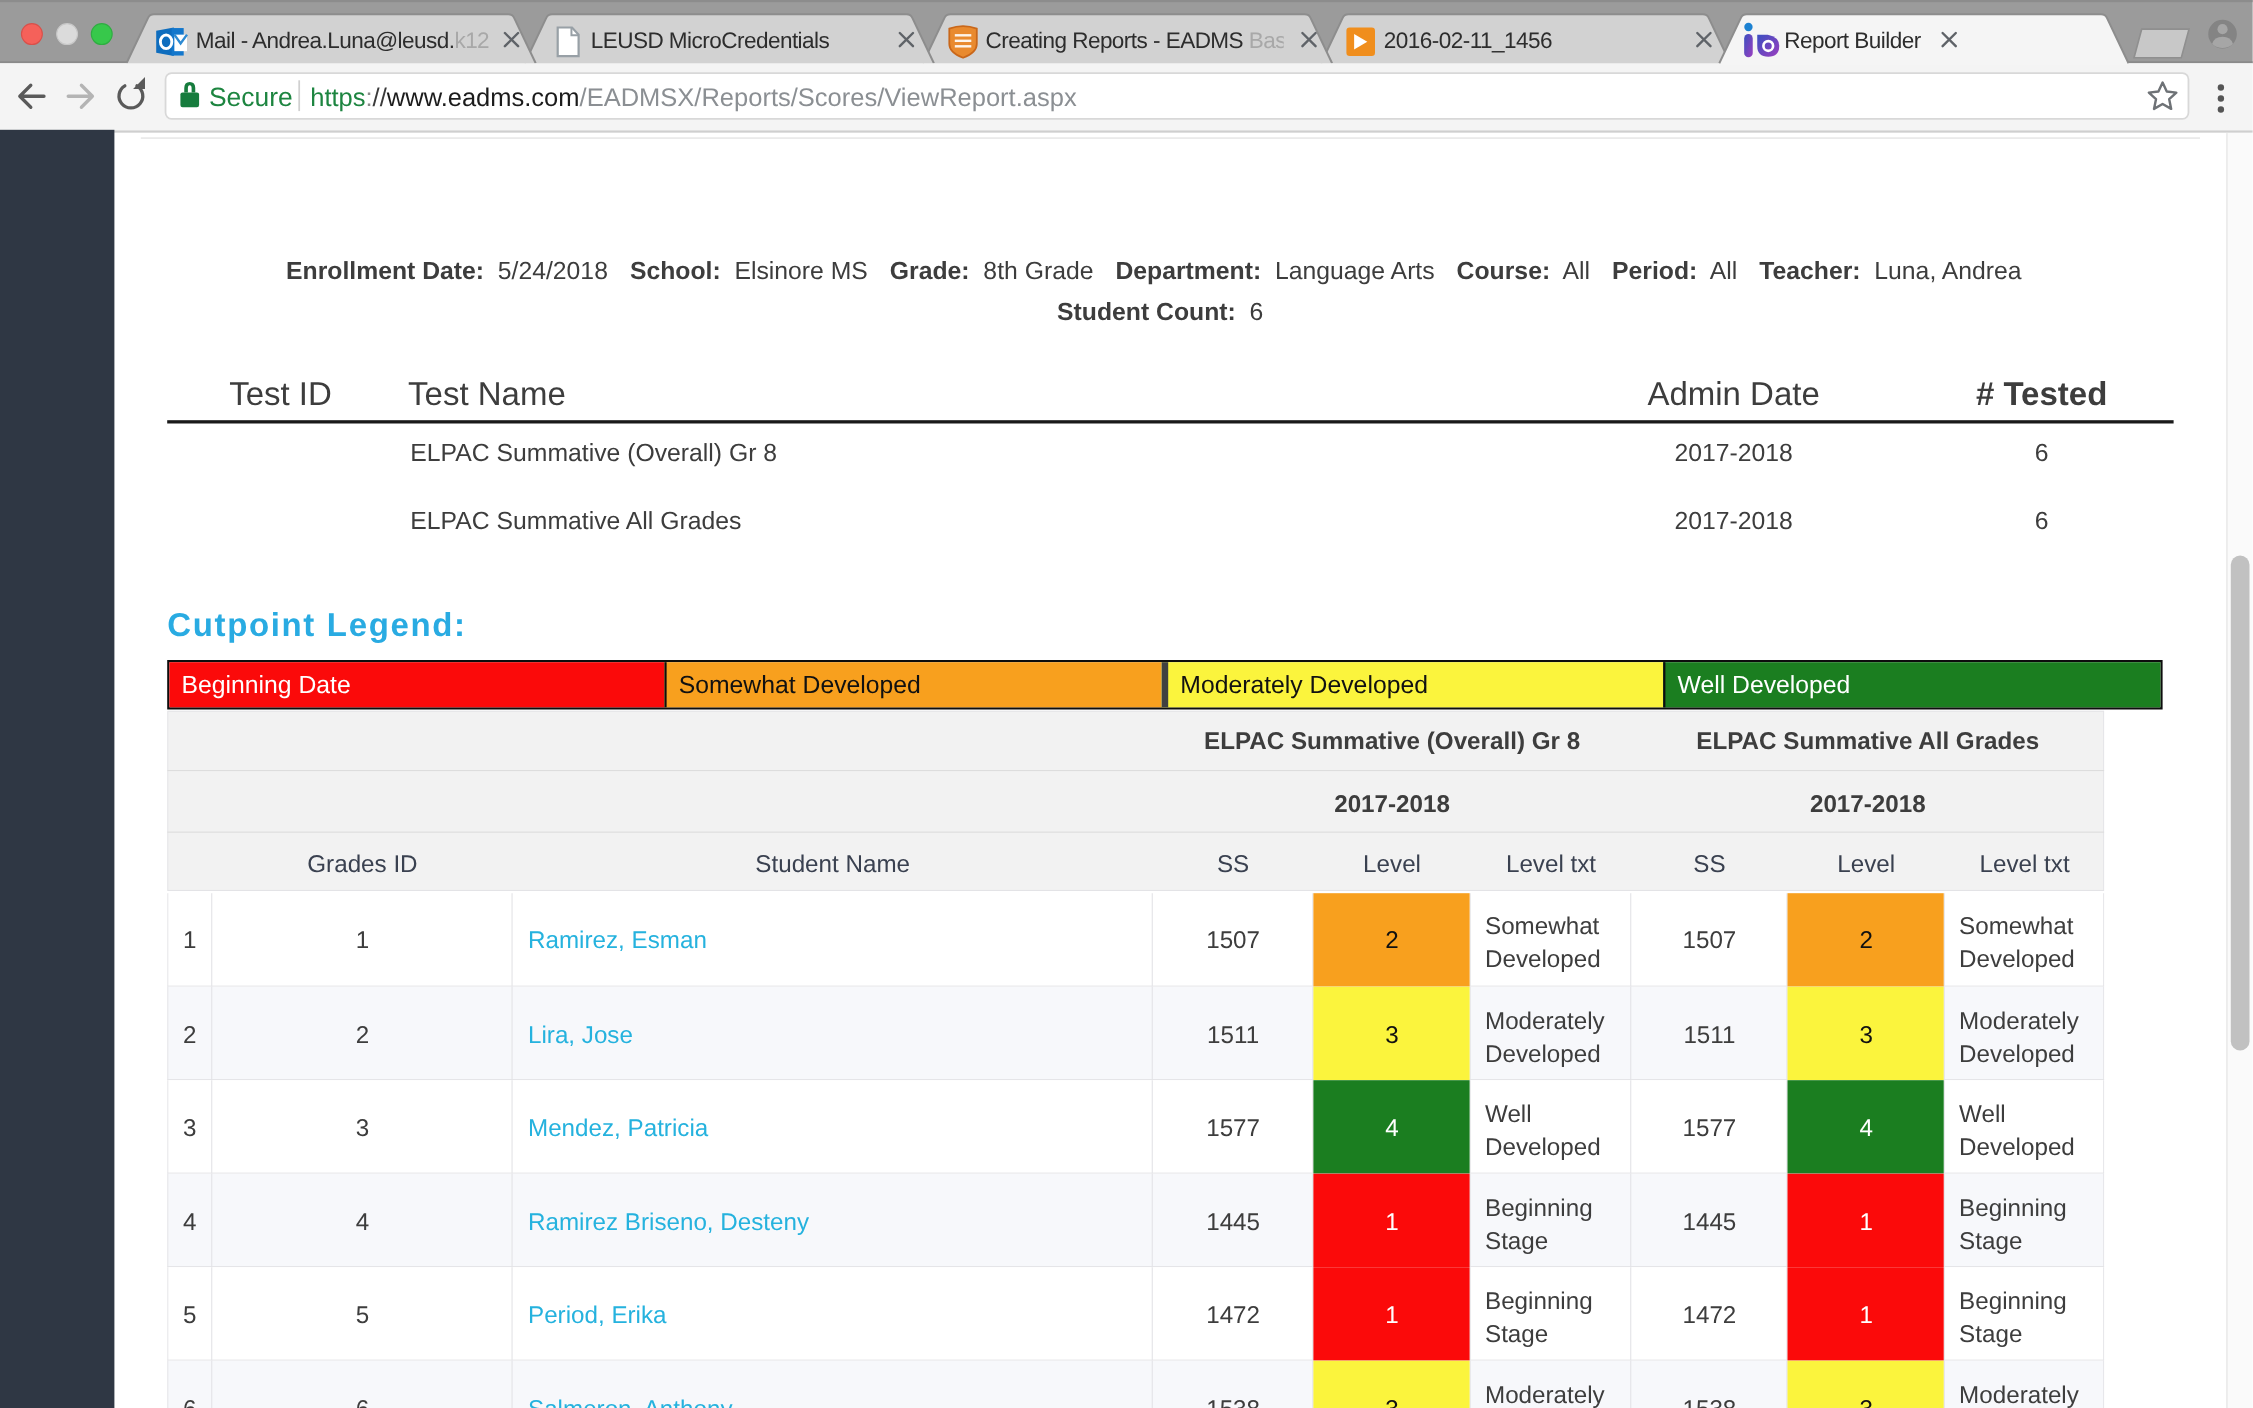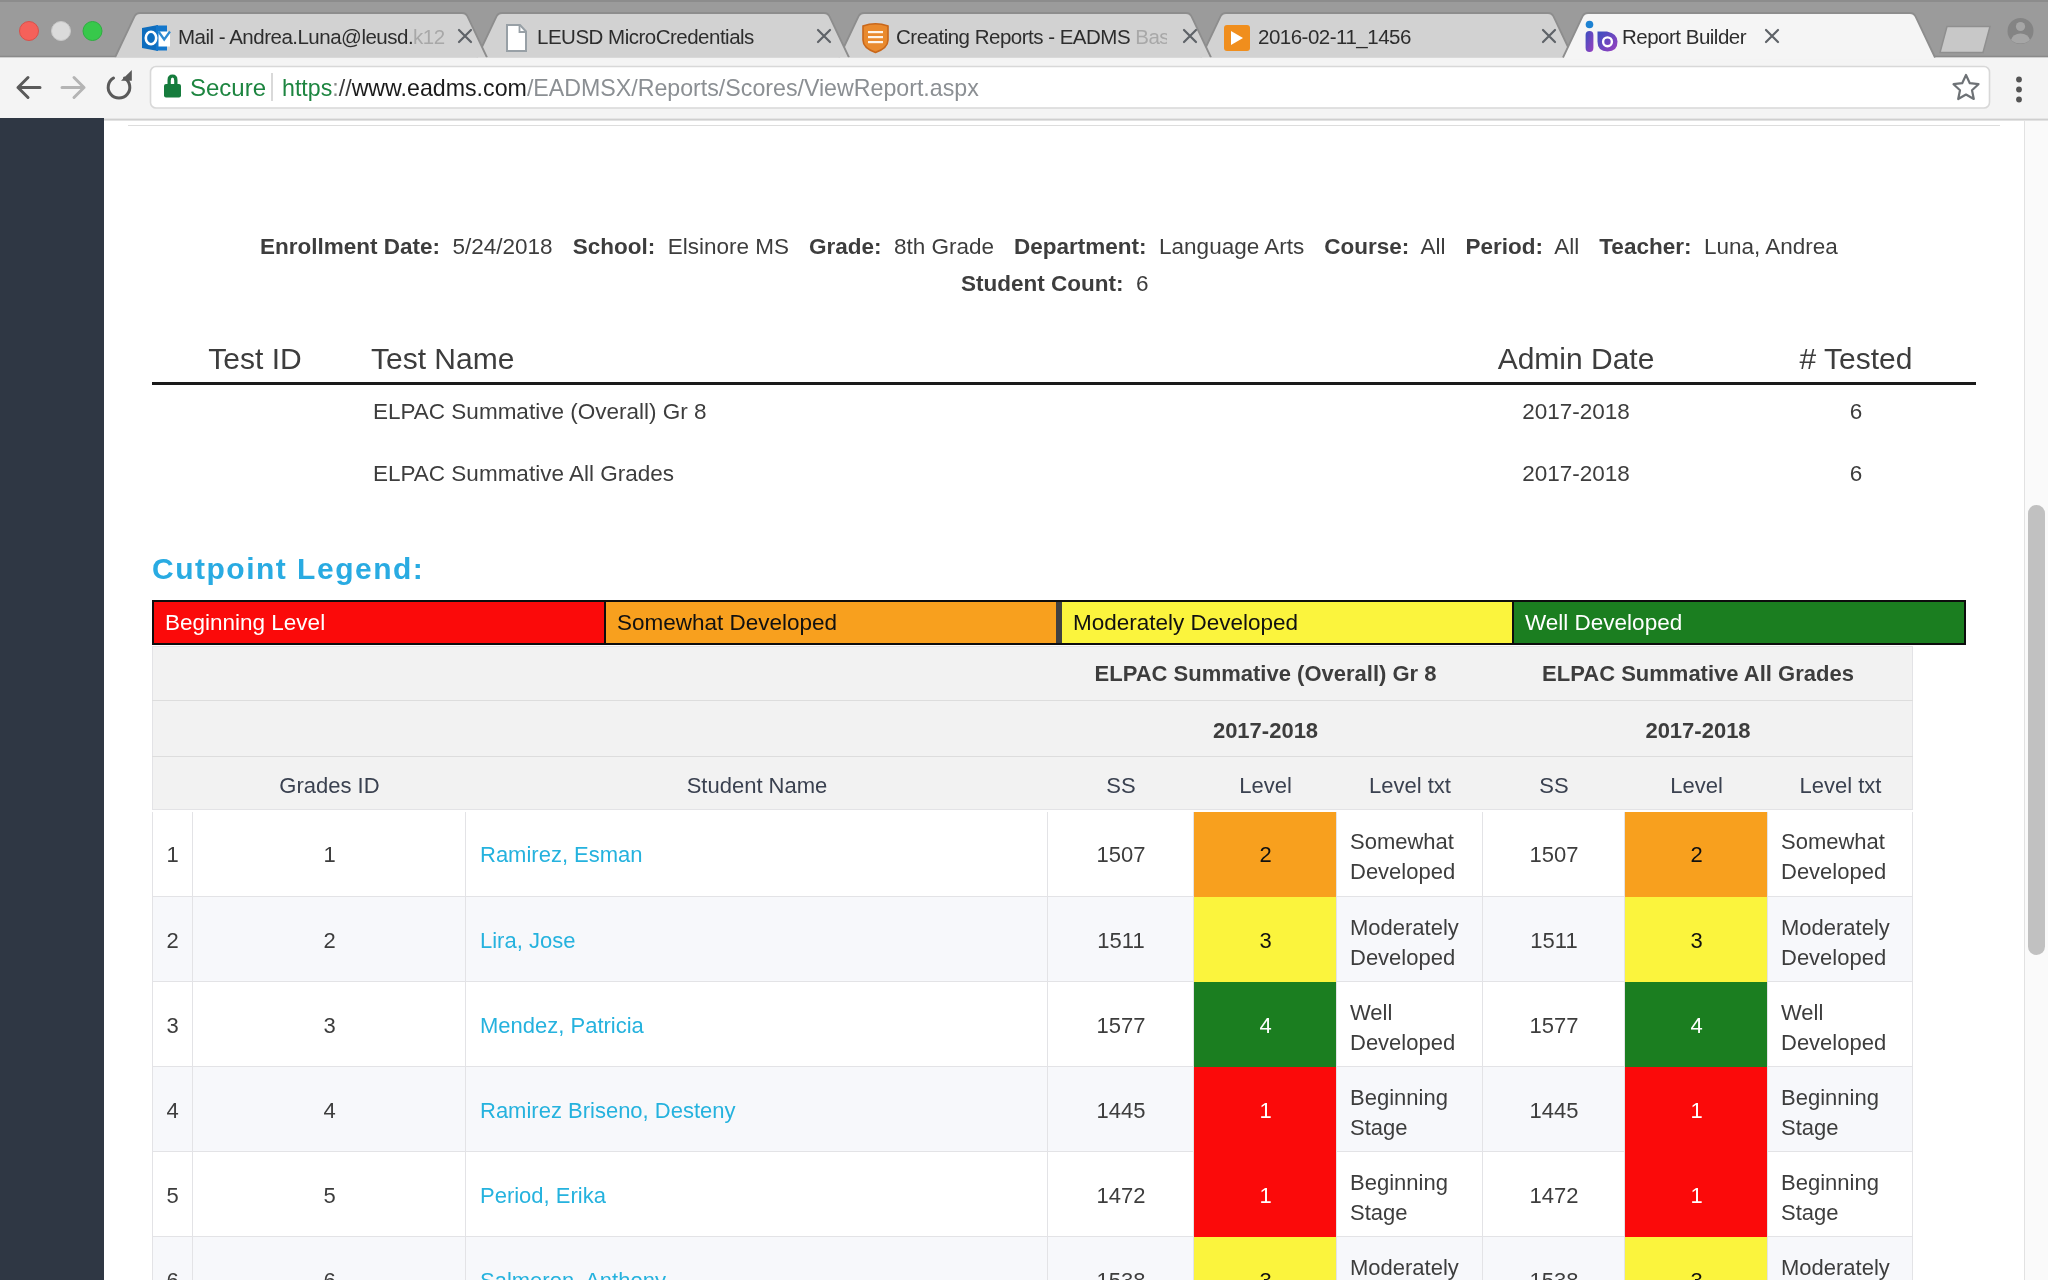--- a/index.html
+++ b/index.html
@@ -141,37 +141,37 @@
 
 <div class="abs" style="left:260px;top:234px;width:1700px;height:30px;font-size:22.5px;color:#3d3d3d;white-space:nowrap;">
   <b>Enrollment Date:</b>&nbsp; 5/24/2018<span style="margin-right:20px"></span><b>School:</b>&nbsp; Elsinore MS<span style="margin-right:20px"></span><b>Grade:</b>&nbsp; 8th Grade<span style="margin-right:20px"></span><b>Department:</b>&nbsp; Language Arts<span style="margin-right:20px"></span><b>Course:</b>&nbsp; All<span style="margin-right:20px"></span><b>Period:</b>&nbsp; All<span style="margin-right:20px"></span><b>Teacher:</b>&nbsp; Luna, Andrea
 </div>
 <div class="abs" style="left:961px;top:271px;width:400px;height:30px;font-size:22.5px;color:#3d3d3d;"><b>Student Count:</b>&nbsp; 6</div>
 
 <div class="abs" style="left:152px;top:342px;width:1824px;height:30px;font-size:30px;color:#3d3d3d;">
   <span class="abs" style="left:0;width:206px;text-align:center;">Test ID</span>
   <span class="abs" style="left:219px;">Test Name</span>
   <span class="abs" style="left:1324px;width:200px;text-align:center;">Admin Date</span>
-  <span class="abs" style="left:1604px;width:200px;text-align:center;"># Tested</span>
+  <span class="abs" style="left:1604px;width:200px;text-align:center;font-weight:bold;"># Tested</span>
 </div>
 <div class="abs" style="left:152px;top:382px;width:1824px;height:2.5px;background:#1a1a1a;"></div>
 <div class="abs" style="left:152px;top:399px;width:1824px;height:30px;font-size:22.5px;color:#3d3d3d;">
   <span class="abs" style="left:221px;">ELPAC Summative (Overall) Gr 8</span>
   <span class="abs" style="left:1324px;width:200px;text-align:center;">2017-2018</span>
   <span class="abs" style="left:1604px;width:200px;text-align:center;">6</span>
 </div>
 <div class="abs" style="left:152px;top:461px;width:1824px;height:30px;font-size:22.5px;color:#3d3d3d;">
   <span class="abs" style="left:221px;">ELPAC Summative All Grades</span>
   <span class="abs" style="left:1324px;width:200px;text-align:center;">2017-2018</span>
   <span class="abs" style="left:1604px;width:200px;text-align:center;">6</span>
 </div>
 
 <div class="abs" style="left:152px;top:552px;font-size:30px;font-weight:bold;letter-spacing:1.5px;color:#29abe2;">Cutpoint Legend:</div>
 <div class="abs" style="left:152px;top:600px;width:1814px;height:45px;border:2px solid #0d0d0d;display:flex;font-size:22.5px;">
-  <div style="flex:1;background:#fb0a0a;color:#ffffff;display:flex;align-items:center;padding-left:11px;">Beginning Level</div>
+  <div style="flex:1;background:#fb0a0a;color:#ffffff;display:flex;align-items:center;padding-left:11px;">Beginning Date</div>
   <div style="flex:1;background:#f8a01e;color:#111111;display:flex;align-items:center;padding-left:11px;border-left:2px solid #0d0d0d;">Somewhat Developed</div>
   <div style="flex:1;background:#fbf43d;color:#111111;display:flex;align-items:center;padding-left:11px;border-left:6px solid #404040;">Moderately Developed</div>
   <div style="flex:1;background:#1b7e20;color:#ffffff;display:flex;align-items:center;padding-left:11px;border-left:2px solid #0d0d0d;">Well Developed</div>
 </div>
 
 <div id="maintable" class="abs" style="left:152px;top:646px;width:1761px;height:634px;font-size:22px;color:#3d3d3d;overflow:hidden;">
 <div class="abs" style="left:0;top:0;width:1761px;height:164px;background:#f2f2f2;border:1px solid #e3e3e6;"></div>
 <div class="abs" style="left:0;top:54px;width:1761px;height:1px;background:#dddddd;"></div>
 <div class="abs" style="left:0;top:110px;width:1761px;height:1px;background:#dddddd;"></div>
 <div class="abs" style="left:896px;top:14.5px;width:435px;text-align:center;font-weight:bold;">ELPAC Summative (Overall) Gr 8</div>

